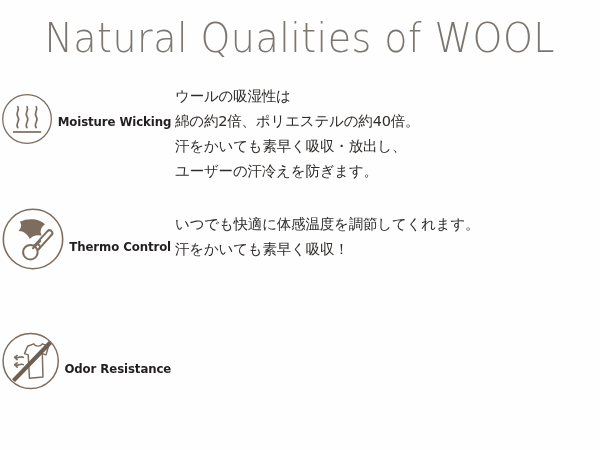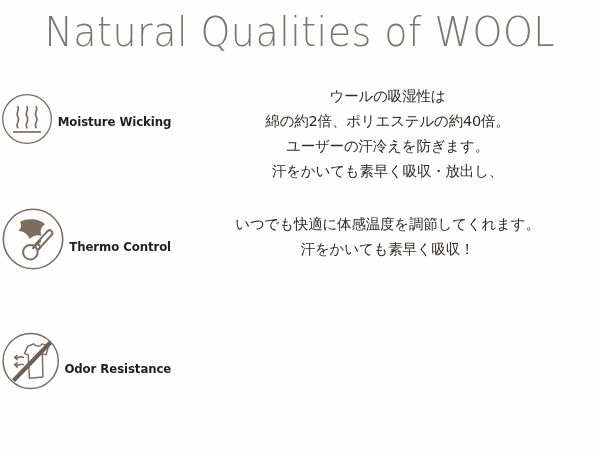--- a/index.html
+++ b/index.html
@@ -18,21 +18,21 @@
     width: 600px;
     height: 450px;
     background: #fefefe;
     box-sizing: border-box;
   }
 
   
   .title-wrap {
     position: absolute;
     left: 0;
-    top: 8px;
+    top: 14px;
     width: 600px;
     text-align: center;
   }
   .title {
     display: inline-block;
     font-family: "DejaVu Sans", sans-serif;
     font-weight: 300;
     font-size: 40px;
     line-height: 48px;
     letter-spacing: 0.5px;
@@ -73,21 +73,20 @@
     font-size: 12.5px;
     font-weight: bold;
     color: #231f20;
     letter-spacing: -0.1px;
     white-space: nowrap;
     transform: scaleX(0.94);
   }
   .text-col {
     flex: 1 1 auto;
     padding-top: 2px;
-    text-align: center;
   }
   .text-line {
     font-family: "DejaVu Sans", sans-serif;
     font-size: 14.5px;
     line-height: 25px;
     color: #2e2b29;
     white-space: nowrap;
     letter-spacing: -0.2px;
   }
   .feature-2 .icon-col,
@@ -115,22 +114,22 @@
           <path d="M33 66 C27 58, 39 54, 33 46 C28 39, 37 34, 33 27" fill="none" stroke="#7d6d5f" stroke-width="3" stroke-linecap="round"></path>
           <path d="M50 66 C44 58, 56 54, 50 46 C45 39, 54 34, 50 27" fill="none" stroke="#7d6d5f" stroke-width="3" stroke-linecap="round"></path>
           <path d="M67 66 C61 58, 73 54, 67 46 C62 39, 71 34, 67 27" fill="none" stroke="#7d6d5f" stroke-width="3" stroke-linecap="round"></path>
           <line x1="24" y1="74" x2="76" y2="74" stroke="#7d6d5f" stroke-width="3.2" stroke-linecap="butt"></line>
         </svg>
         <div class="icon-label">Moisture Wicking</div>
       </div>
       <div class="text-col">
         <div class="text-line">ウールの吸湿性は</div>
         <div class="text-line">綿の約2倍、ポリエステルの約40倍。</div>
+        <div class="text-line">汗をかいても素早く吸収・放出し、</div>
         <div class="text-line">ユーザーの汗冷えを防ぎます。</div>
-        <div class="text-line">汗をかいても素早く吸収・放出し、</div>
       </div>
     </div>
 
     <div class="feature feature-2">
       <div class="icon-col">
         <svg class="icon-circle" viewBox="0 0 100 100">
           <circle cx="50" cy="50" r="45" fill="none" stroke="#7d6d5f" stroke-width="2.4"></circle>
           <path d="M30 24 C44 17, 62 20, 68 28 C62 32, 60 38, 63 45
                    C56 43, 49 45, 45 50 C42 43, 36 38, 28 38
                    C33 33, 33 28, 30 24 Z" fill="#7d6d5f" stroke="none"></path>

